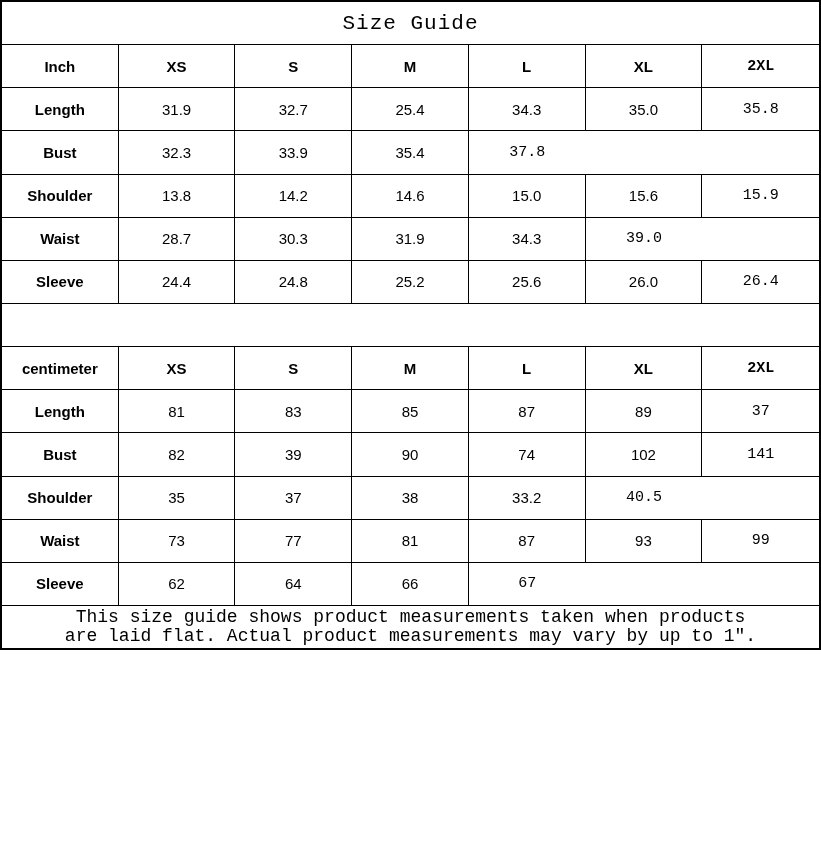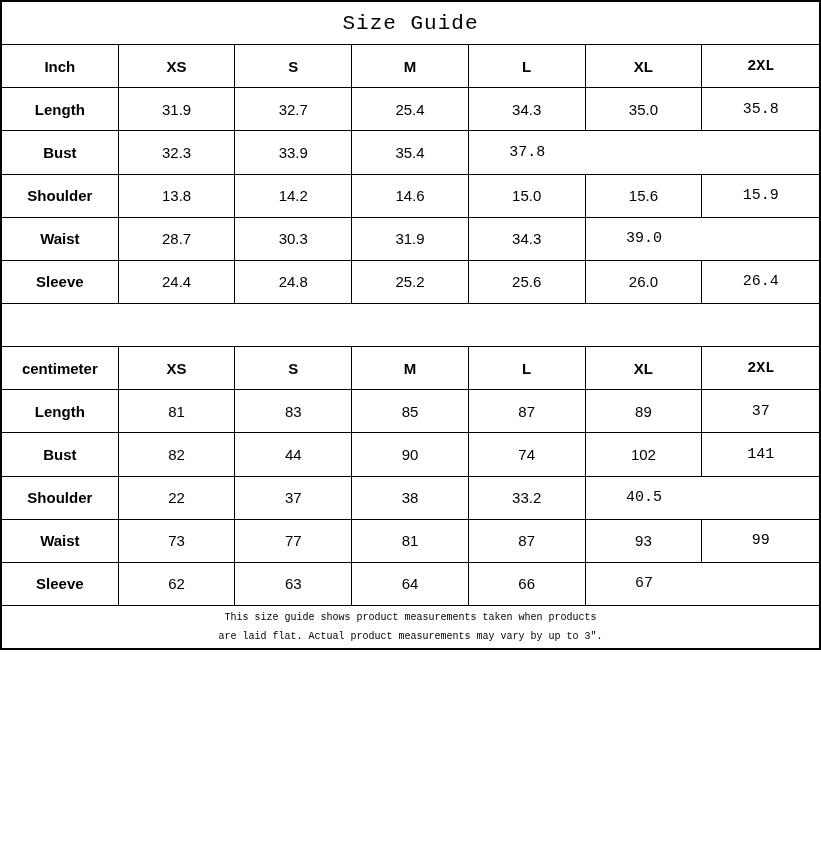--- a/index.html
+++ b/index.html
@@ -42,21 +42,21 @@
   }
   .cell:last-child { border-right: none; font-family: Liberation Mono, monospace; }
   .cell.bold { font-weight: bold; }
   .title-row {
     font-family: "Liberation Mono", "DejaVu Sans Mono", monospace;
     font-size: 21px;
     letter-spacing: 1px;
   }
   .footer-row {
     font-family: "Liberation Mono", "DejaVu Sans Mono", monospace;
-    font-size: 10px;
+    font-size: 18px;
     line-height: 19px;
   }
   .gap-row { background: #ffffff; }
 </style>
 </head>
 <body>
 
 <div class="sheet">
 
   <div class="row full title-row">
@@ -138,53 +138,52 @@
     <div class="cell">83</div>
     <div class="cell">85</div>
     <div class="cell">87</div>
     <div class="cell">89</div>
     <div class="cell">37</div>
   </div>
 
   <div class="row">
     <div class="cell bold">Bust</div>
     <div class="cell">82</div>
-    <div class="cell">44</div>
+    <div class="cell">39</div>
     <div class="cell">90</div>
     <div class="cell">74</div>
     <div class="cell">102</div>
     <div class="cell">141</div>
   </div>
 
   <div class="row">
     <div class="cell bold">Shoulder</div>
-    <div class="cell">22</div>
+    <div class="cell">35</div>
     <div class="cell">37</div>
     <div class="cell">38</div>
     <div class="cell">33.2</div>
     <div class="cell">40.5</div>
   </div>
 
   <div class="row">
     <div class="cell bold">Waist</div>
     <div class="cell">73</div>
     <div class="cell">77</div>
     <div class="cell">81</div>
     <div class="cell">87</div>
     <div class="cell">93</div>
     <div class="cell">99</div>
   </div>
 
   <div class="row">
     <div class="cell bold">Sleeve</div>
     <div class="cell">62</div>
-    <div class="cell">63</div>
     <div class="cell">64</div>
     <div class="cell">66</div>
     <div class="cell">67</div>
   </div>
 
   <div class="row full footer-row">
     <div>This size guide shows product measurements taken when products</div>
-    <div>are laid flat. Actual product measurements may vary by up to 3″.</div>
+    <div>are laid flat. Actual product measurements may vary by up to 1″.</div>
   </div>
 
 </div>
 
 </body></html>

